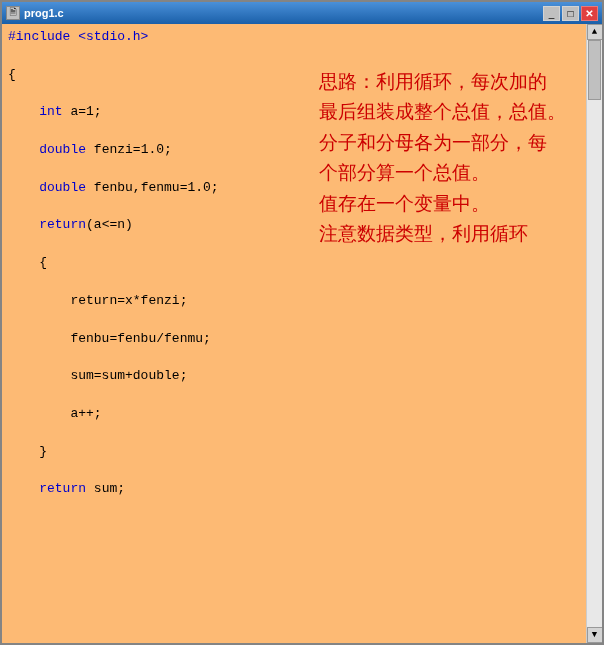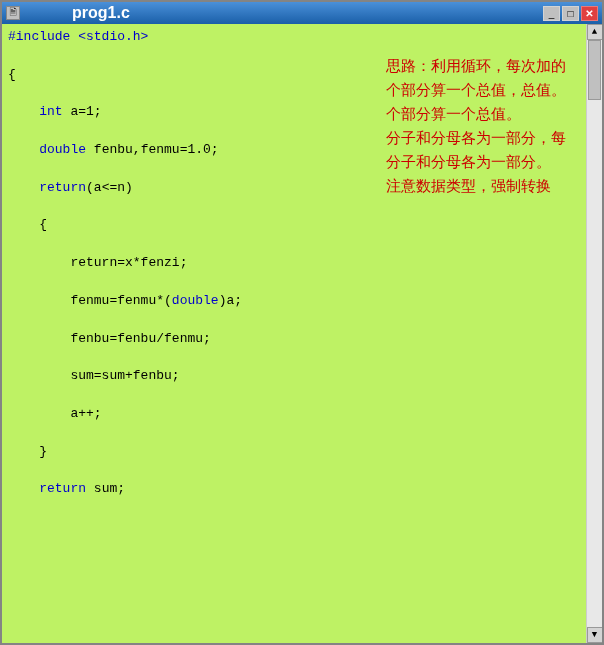--- a/index.html
+++ b/index.html
@@ -38,24 +38,23 @@
       height: 14px;
       background: #c0c0c0;
       border: 1px solid #888;
       display: flex;
       align-items: center;
       justify-content: center;
       font-size: 9px;
     }
     .title-text {
       color: white;
-      font-size: 16px;
+      font-size: 11px;
       font-family: 'Segoe UI', Arial, sans-serif;
       font-weight: bold;
-      margin-left: 48px;
     }
     .title-buttons {
       display: flex;
       gap: 2px;
     }
     .tb-btn {
       width: 17px;
       height: 15px;
       display: flex;
       align-items: center;
@@ -71,21 +70,21 @@
     .content-area {
       display: flex;
       flex: 1;
       overflow: hidden;
       position: relative;
     }
     .code-area {
       flex: 1;
       overflow: hidden;
       position: relative;
-      background: #bef264;
+      background: #fdba74;
     }
     .code-content {
       padding: 4px 6px;
       line-height: 1.45;
       white-space: pre;
       font-size: 13px;
       font-family: 'Courier New', Courier, monospace;
       color: #000;
       overflow: hidden;
     }
@@ -119,25 +118,25 @@
       position: absolute;
       top: 0;
       left: 1px;
       right: 1px;
       height: 60px;
       background: #c0c0c0;
       border: 1px solid #999;
     }
     .annotation {
       position: absolute;
-      top: 30px;
+      top: 44px;
       right: 20px;
       color: #cc0000;
-      font-size: 15px;
-      font-family: Liberation Serif, serif;
+      font-size: 19px;
+      font-family: Liberation Mono, monospace;
       line-height: 1.6;
       max-width: 310px;
       pointer-events: none;
     }
     .kw { color: #0000cc; }
     .line { display: block; }
     .include-line { color: #0000cc; }
   </style>
 </head>
 <body>
@@ -153,27 +152,27 @@
       <div class="tb-btn maximize">□</div>
       <div class="tb-btn close">✕</div>
     </div>
   </div>
 
   <div class="content-area">
     <div class="code-area">
       <div class="code-content"><span class="line include-line">#include &lt;stdio.h&gt;</span>
 <span class="line">{</span>
 <span class="line">    <span class="kw">int</span> a=1;</span>
+<span class="line">    <span class="kw">double</span> fenzi=1.0;</span>
 <span class="line">    <span class="kw">double</span> fenbu,fenmu=1.0;</span>
 <span class="line">    <span class="kw">return</span>(a&lt;=n)</span>
 <span class="line">    {</span>
 <span class="line">        return=x*fenzi;</span>
-<span class="line">        fenmu=fenmu*(<span class="kw">double</span>)a;</span>
 <span class="line">        fenbu=fenbu/fenmu;</span>
-<span class="line">        sum=sum+fenbu;</span>
+<span class="line">        sum=sum+double;</span>
 <span class="line">        a++;</span>
 <span class="line">    }</span>
 <span class="line">    <span class="kw">return</span> sum;</span>
 
 
 
 
 
 
 
@@ -188,25 +187,25 @@
 
 
 
 
 
 
 </div>
 
       <div class="annotation">
         <div>思路：利用循环，每次加的</div>
-        <div>个部分算一个总值，总值。</div>
+        <div>最后组装成整个总值，总值。</div>
+        <div>分子和分母各为一部分，每</div>
         <div>个部分算一个总值。</div>
-        <div>分子和分母各为一部分，每</div>
-        <div>分子和分母各为一部分。</div>
-        <div>注意数据类型，强制转换</div>
+        <div>值存在一个变量中。</div>
+        <div>注意数据类型，利用循环</div>
       </div>
     </div>
 
     <div class="scrollbar-v">
       <div class="scrollbar-arrow">▲</div>
       <div class="scrollbar-track">
         <div class="scrollbar-thumb"></div>
       </div>
       <div class="scrollbar-arrow">▼</div>
     </div>

